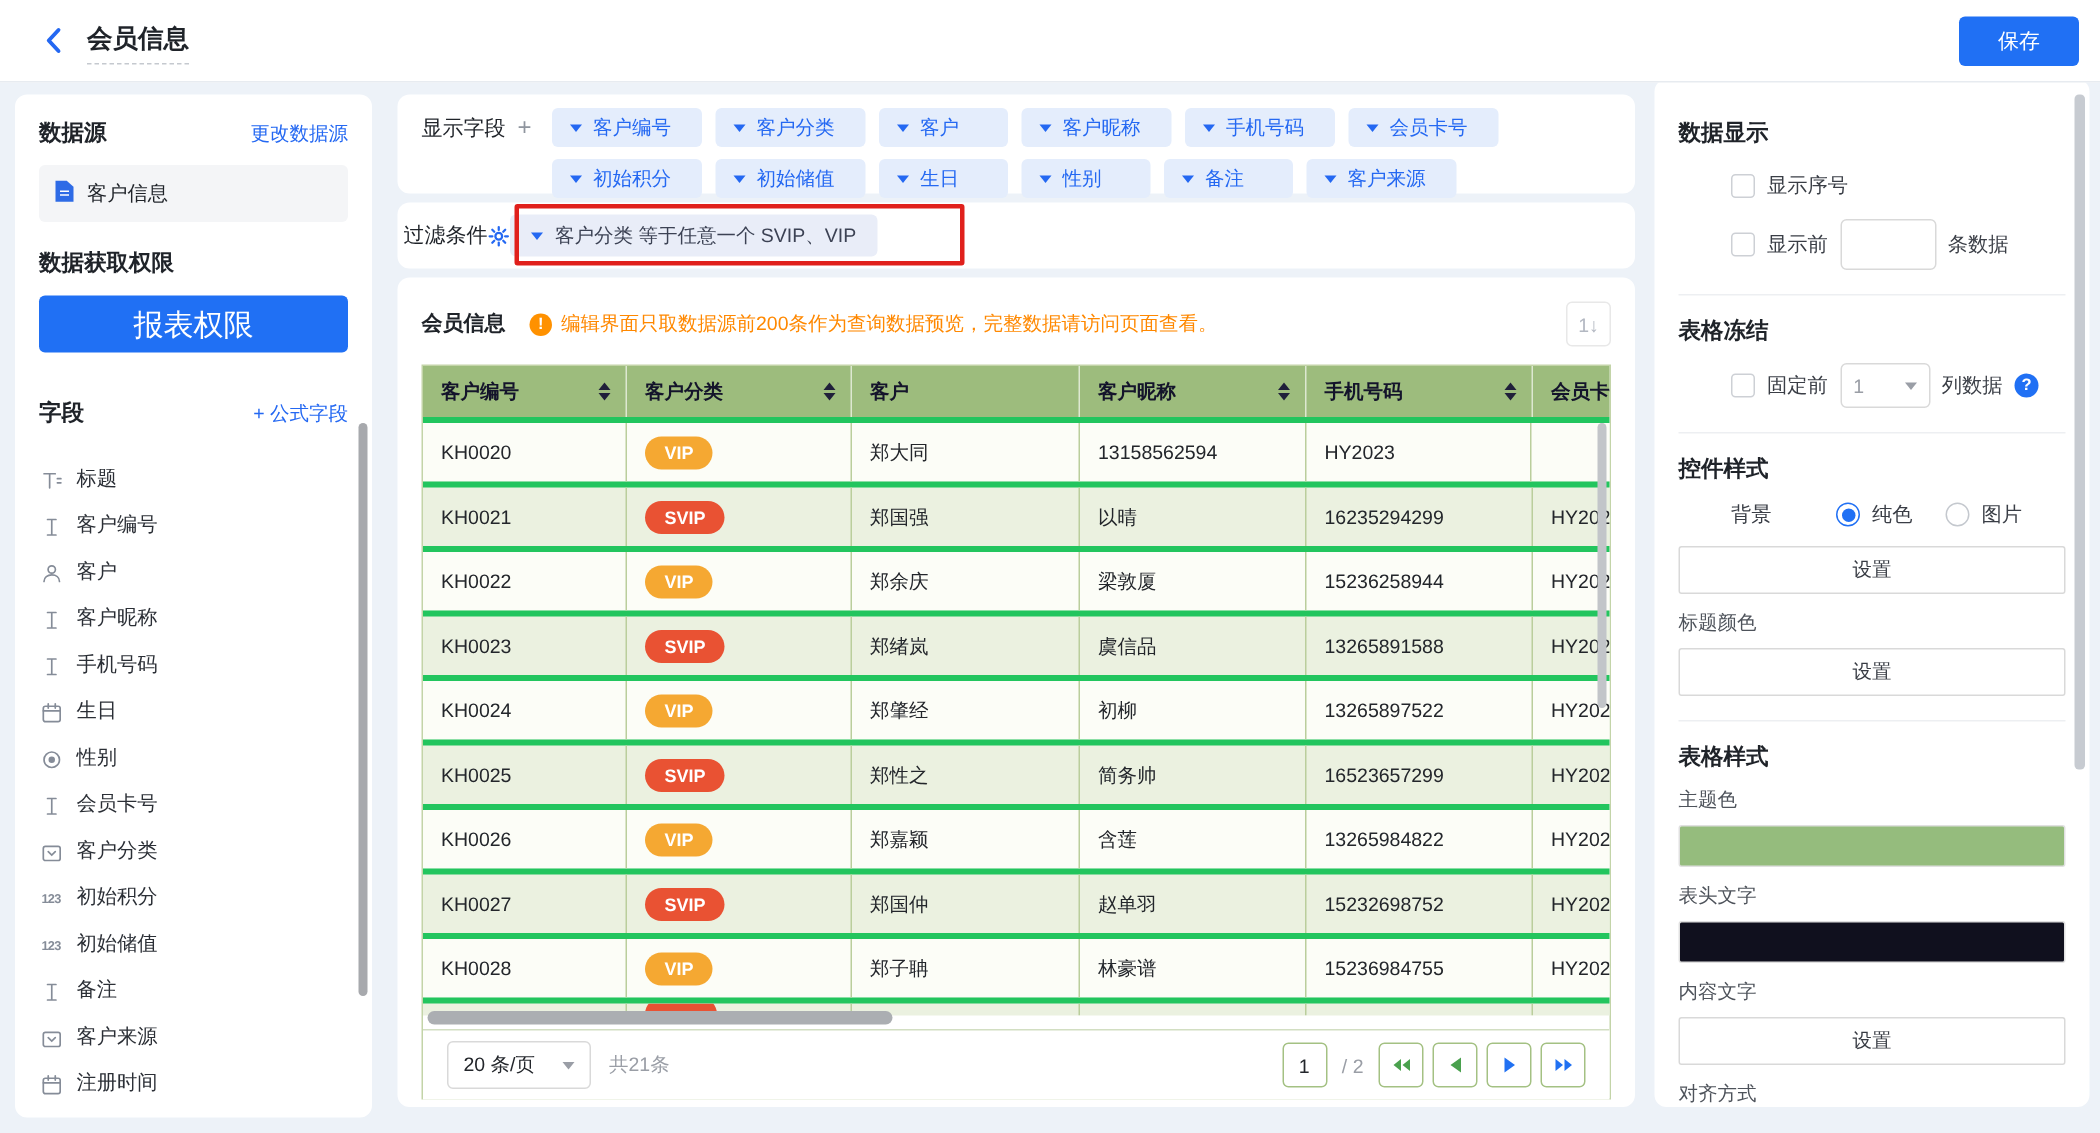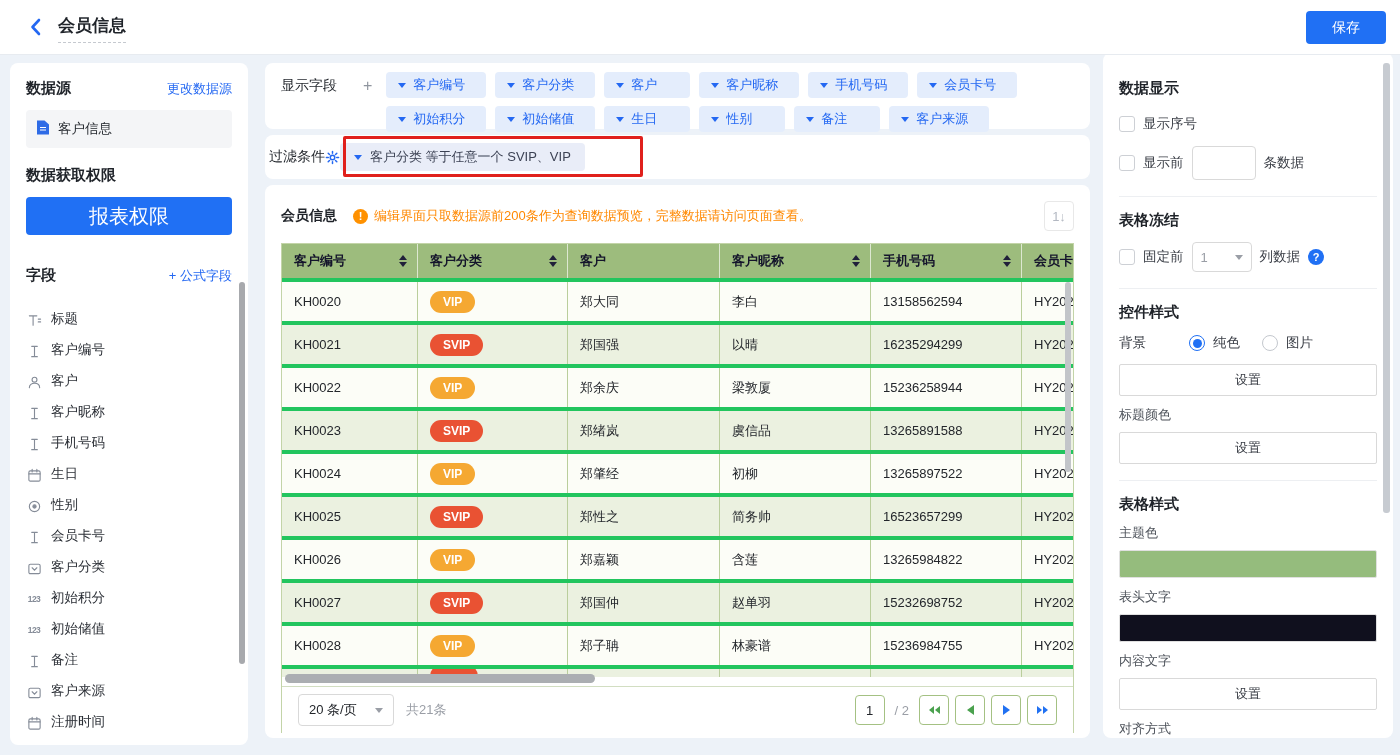--- a/index.html
+++ b/index.html
@@ -28,21 +28,21 @@
   .field-list { list-style:none; margin-top:2px; }
   .field-list li { height:31px; display:flex; align-items:flex-end; gap:9px; padding:0 16px; font-size:13.5px; color:#2B2F36; cursor:pointer; }
   .fic { width:16px; height:16px; display:flex; align-items:center; justify-content:center; flex:none; }
   .fic svg { stroke:#858C98; fill:none; stroke-width:1.2; stroke-linecap:round; }
   .num-ic { font-size:8.5px; font-weight:700; color:#858C98; letter-spacing:-0.5px; }
   .scroll-thumb { position:absolute; background:#A7A9AD; border-radius:3px; cursor:pointer; }
   .fields-thumb { right:3px; top:32px; width:6px; height:382px; }
 
   
   .card-display { left:265px; top:63px; width:825px; height:66px; display:flex; padding:9px 16px; gap:14px; }
-  .df-label { display:flex; gap:26px; padding-top:5px; font-size:14px; color:#1F2329; white-space:nowrap; }
+  .df-label { display:flex; gap:8px; padding-top:5px; font-size:14px; color:#1F2329; white-space:nowrap; }
   .plus-btn { color:#8F959E; font-size:16px; line-height:18px; cursor:pointer; }
   .chip-wrap { display:flex; flex-wrap:wrap; gap:8px 9px; align-content:flex-start; }
   .chip { height:26px; min-width:100px; background:#E4EDFC; border-radius:4px; display:inline-flex; align-items:center; gap:7px; padding:0 12px; color:#2468F2; font-size:13px; cursor:pointer; }
   .chip.small { min-width:86px; }
   .tri { width:0; height:0; border-left:4px solid transparent; border-right:4px solid transparent; border-top:5px solid #2468F2; flex:none; }
 
   
   .card-filter { left:265px; top:135px; width:825px; height:44px; display:flex; align-items:center; padding:0 4px; }
   .filter-label { font-size:14px; color:#1F2329; white-space:nowrap; }
   .gear { display:flex; align-items:center; cursor:pointer; }
@@ -85,21 +85,21 @@
   .pg-of { font-size:13px; color:#9A9EA6; margin:0 4px; }
   .pg-btn { width:30px; height:30px; border:1px solid #A4C183; border-radius:4px; background:#fff; display:flex; align-items:center; justify-content:center; cursor:pointer; gap:1px; }
   .tl { width:0; height:0; border-top:5px solid transparent; border-bottom:5px solid transparent; border-right:7px solid #4AA14E; }
   .tr { width:0; height:0; border-top:5px solid transparent; border-bottom:5px solid transparent; border-left:7px solid #2171F2; }
   .tl.sm { border-top-width:4px; border-bottom-width:4px; border-right-width:5px; }
   .tr.sm { border-top-width:4px; border-bottom-width:4px; border-left-width:5px; }
 
   
   .card-right { left:1103px; top:53px; width:290px; height:685px; padding:0 16px; overflow:hidden; }
   .rp-title { font-size:15px; font-weight:700; color:#1F2329; }
-  .row-flex { display:flex; align-items:center; gap:8px; font-size:13.5px; color:#3A3E46; }
+  .row-flex { display:flex; align-items:center; gap:8px; font-size:13.5px; color:#3A3E46;margin-left:35px; }
   .checkbox { width:16px; height:16px; border:1px solid #CDD0D5; border-radius:3px; background:#fff; flex:none; cursor:pointer; }
   .mini-input { width:64px; height:34px; border:1px solid #D9D9D9; border-radius:4px; background:#fff; padding:0 8px; font-size:13px; }
   .mini-select { width:60px; height:30px; border:1px solid #D9D9D9; border-radius:4px; display:flex; align-items:center; justify-content:space-between; padding:0 8px; font-size:13px; color:#9A9EA6; cursor:pointer; }
   .help-ic { width:16px; height:16px; border-radius:50%; background:#2070F4; color:#fff; font-size:11px; font-weight:700; display:flex; align-items:center; justify-content:center; cursor:pointer; }
   .divider { border:none; border-top:1px solid #EDEFF2; }
   .radio { width:16px; height:16px; border-radius:50%; border:1px solid #C4C8CE; background:#fff; flex:none; cursor:pointer; }
   .radio.on { border:1px solid #2070F4; display:flex; align-items:center; justify-content:center; }
   .radio.on::after { content:""; width:9px; height:9px; border-radius:50%; background:#2070F4; }
   .set-btn { display:block; width:100%; height:32px; border:1px solid #D9D9D9; border-radius:2px; background:#fff; font-size:13px; color:#383C44; cursor:pointer; }
   .sub-label { font-size:13px; color:#4E535B; }
@@ -399,21 +399,20 @@
                 <span>会员卡号</span>
               </div>
           </div>
 
           <div class="trow odd">
             <div class="td c0">KH0020</div>
             <div class="td c1">
                 <span class="badge" style="background: rgb(245, 168, 50);">VIP</span>
               </div>
             <div class="td c2">郑大同</div>
-            <div class="td c3">李白</div>
             <div class="td c4">13158562594</div>
             <div class="td c5">HY2023</div>
           </div>
           <div class="trow even">
             <div class="td c0">KH0021</div>
             <div class="td c1">
                 <span class="badge" style="background: rgb(233, 82, 51);">SVIP</span>
               </div>
             <div class="td c2">郑国强</div>
             <div class="td c3">以晴</div>

